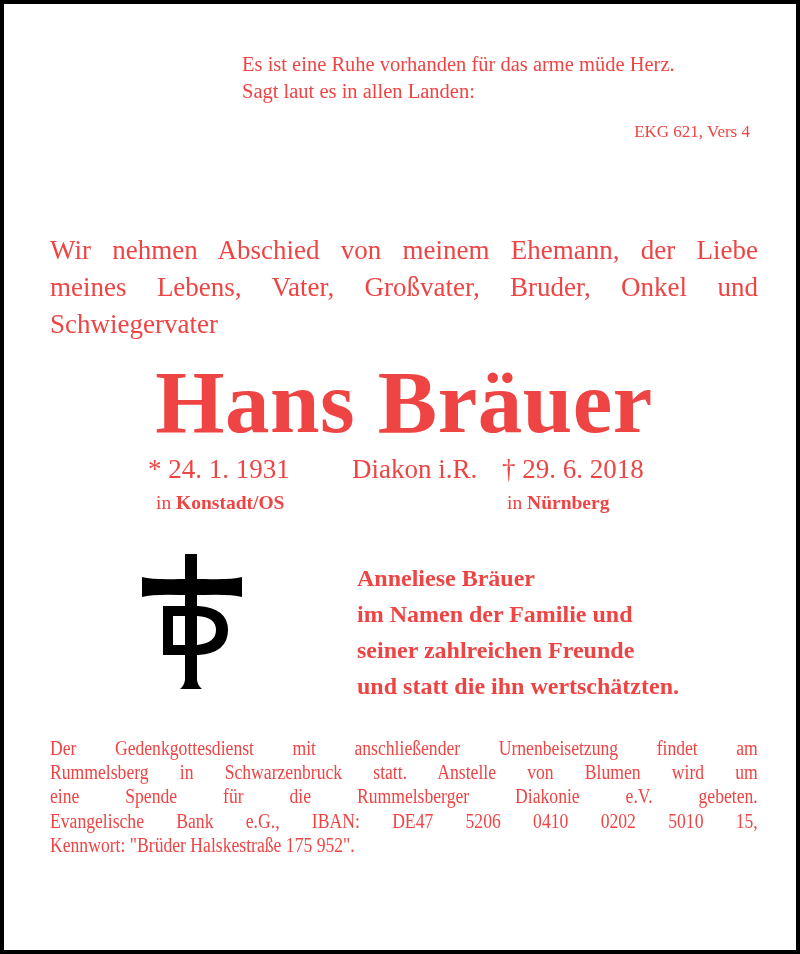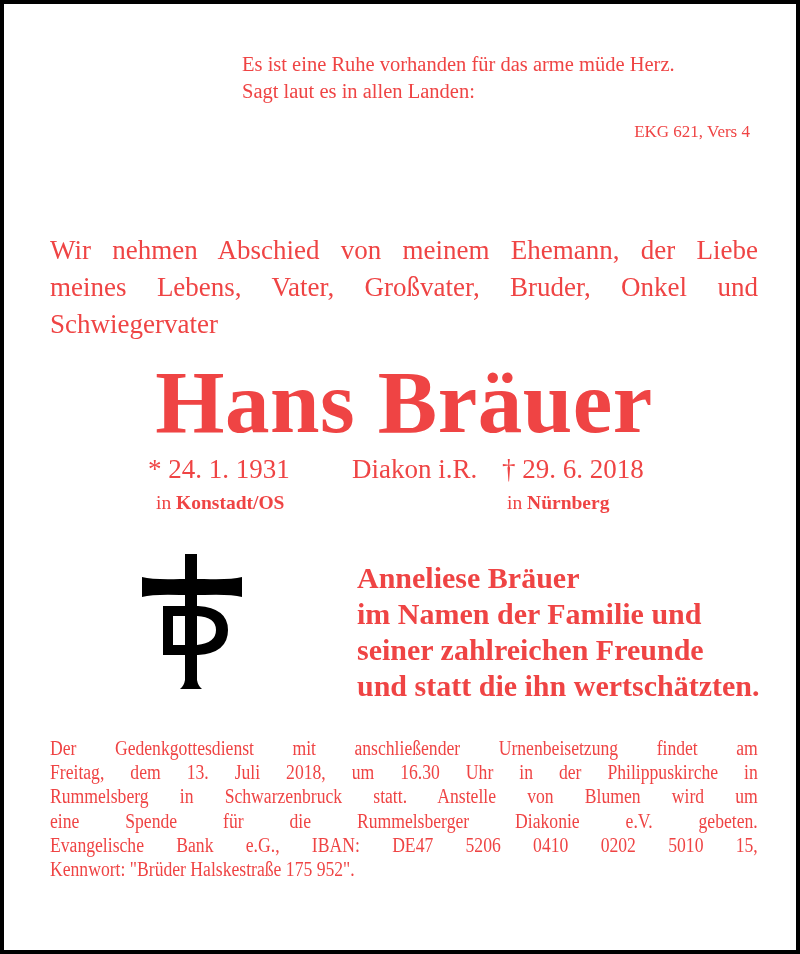--- a/index.html
+++ b/index.html
@@ -37,21 +37,21 @@
     .death { left: 498px; }
     .place-line { top: 487px; font-size: 19.5px; line-height: 24px; }
     .birth-place { left: 152px; }
     .death-place { left: 503px; }
     .place-line b { font-weight: bold; }
 
     
     .symbol { position: absolute; left: 136px; top: 548px; width: 104px; height: 138px; }
 
     
-    .signature { left: 353px; top: 556px; font-size: 30px; font-weight: bold; line-height: 36px; }
+    .signature { left: 353px; top: 556px; font-size: 24px; font-weight: bold; line-height: 36px; }
     .signature div { white-space: nowrap; }
 
     
     .body-text {
       left: 46px; top: 732px; width: 708px; font-size: 20.5px; line-height: 24.2px;
     }
     .body-text .line {
       display: block; height: 24.2px; text-align: justify; text-align-last: justify;
       transform-origin: left top; white-space: nowrap; overflow: visible;
     }
@@ -101,20 +101,19 @@
 
   <div class="abs serif signature">
     <div>Anneliese Bräuer</div>
     <div>im Namen der Familie und</div>
     <div>seiner zahlreichen Freunde</div>
     <div>und statt die ihn wertschätzten.</div>
   </div>
 
   <div class="abs serif body-text">
     <span class="line"><span class="inner">Der Gedenkgottesdienst mit anschließender Urnenbeisetzung findet am</span></span>
-    <span class="line"><span class="inner">Freitag, dem 13. Juli 2018, um 16.30 Uhr in der Philippuskirche in</span></span>
     <span class="line"><span class="inner">Rummelsberg in Schwarzenbruck statt. Anstelle von Blumen wird um</span></span>
     <span class="line"><span class="inner">eine Spende für die Rummelsberger Diakonie e.V. gebeten.</span></span>
     <span class="line"><span class="inner">Evangelische Bank e.G., IBAN: DE47 5206 0410 0202 5010 15,</span></span>
     <span class="line last"><span class="inner">Kennwort: "Brüder Halskestraße 175 952".</span></span>
   </div>
 
 </div>
 
 </body></html>

